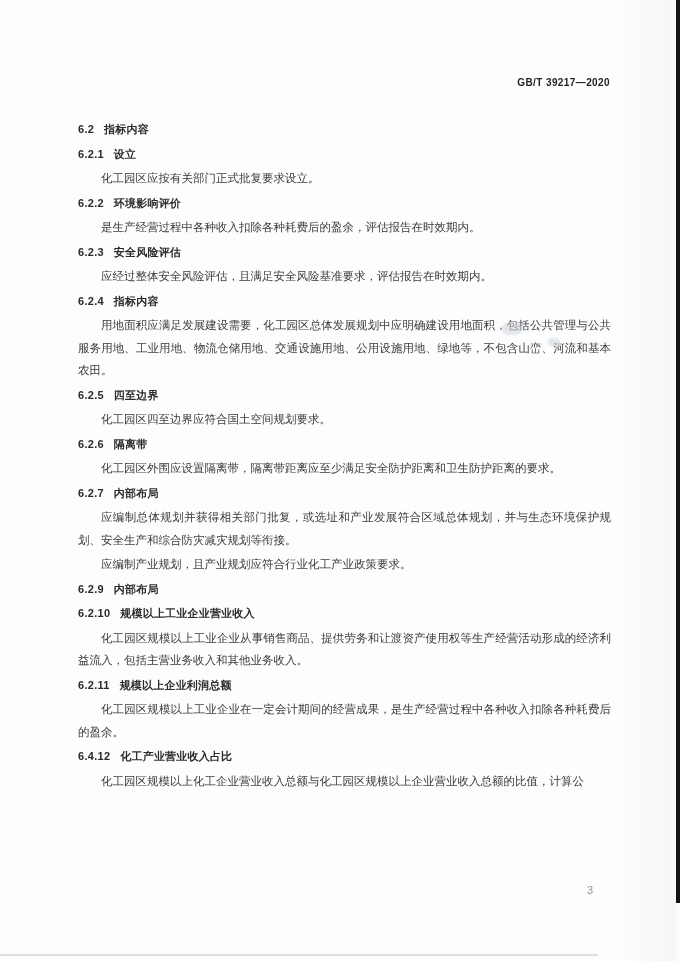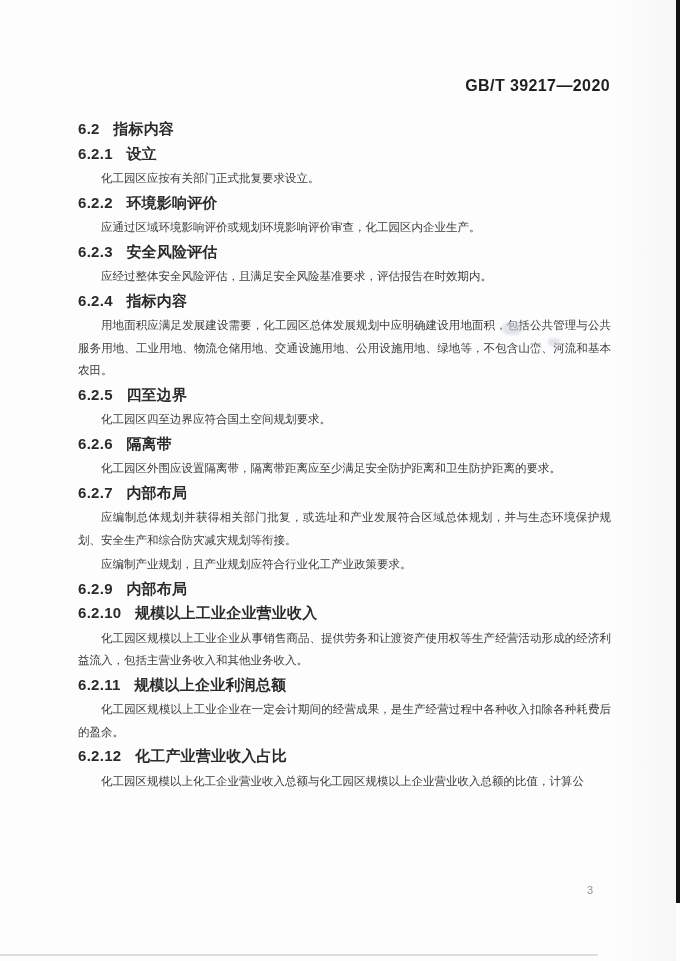--- a/index.html
+++ b/index.html
@@ -9,29 +9,29 @@
     font-family:"Liberation Serif", serif; color:#3a3a3a;
   }
   .right-tint {
     position:absolute; top:0; right:4px; width:62px; height:100%;
     background:linear-gradient(to right, rgba(120,125,130,0), rgba(120,125,130,0.05));
     pointer-events:none;
   }
   .running-header {
     position:absolute; top:77px; right:70px;
     font-family:"Liberation Sans", sans-serif;
-    font-weight:600; font-size:16px; letter-spacing:0.4px; color:#1f1f1f;
+    font-weight:600; font-size:10px; letter-spacing:0.4px; color:#1f1f1f;
   }
   .content {
     position:absolute; left:78px; top:116px; width:533px;
     font-size:11.5px; line-height:22.5px;
   }
   .sec-heading {
     font-family:"Liberation Sans", sans-serif;
-    font-weight:700; font-size:15px; color:#2b2b2b;
+    font-weight:700; font-size:11px; color:#2b2b2b;
     margin:2px 0; letter-spacing:0.2px;
   }
   .sec-num { margin-right:0.9em; letter-spacing:0.3px; }
   .content p {
     margin:2px 0; text-align:justify; text-indent:2em; color:#3a3a3a;
   }
   .page-number {
     position:absolute; top:884px; left:587px;
     font-family:"Liberation Sans", sans-serif;
     font-size:11px; color:#8f959b;
@@ -57,38 +57,38 @@
 <div class="page">
   <div class="right-tint"></div>
 
   <div class="running-header">GB/T 39217—2020</div>
 
   <main id="content" class="content">
       <div class="sec-heading"><span class="sec-num">6.2</span><span>指标内容</span></div>
       <div class="sec-heading"><span class="sec-num">6.2.1</span><span>设立</span></div>
       <p>化工园区应按有关部门正式批复要求设立。</p>
       <div class="sec-heading"><span class="sec-num">6.2.2</span><span>环境影响评价</span></div>
-      <p>应通过区域环境影响评价或规划环境影响评价审查，化工园区内企业生产。</p>
+      <p>是生产经营过程中各种收入扣除各种耗费后的盈余，评估报告在时效期内。</p>
       <div class="sec-heading"><span class="sec-num">6.2.3</span><span>安全风险评估</span></div>
       <p>应经过整体安全风险评估，且满足安全风险基准要求，评估报告在时效期内。</p>
       <div class="sec-heading"><span class="sec-num">6.2.4</span><span>指标内容</span></div>
       <p>用地面积应满足发展建设需要，化工园区总体发展规划中应明确建设用地面积，包括公共管理与公共服务用地、工业用地、物流仓储用地、交通设施用地、公用设施用地、绿地等，不包含山峦、河流和基本农田。</p>
       <div class="sec-heading"><span class="sec-num">6.2.5</span><span>四至边界</span></div>
       <p>化工园区四至边界应符合国土空间规划要求。</p>
       <div class="sec-heading"><span class="sec-num">6.2.6</span><span>隔离带</span></div>
       <p>化工园区外围应设置隔离带，隔离带距离应至少满足安全防护距离和卫生防护距离的要求。</p>
       <div class="sec-heading"><span class="sec-num">6.2.7</span><span>内部布局</span></div>
       <p>应编制总体规划并获得相关部门批复，或选址和产业发展符合区域总体规划，并与生态环境保护规划、安全生产和综合防灾减灾规划等衔接。</p>
       <p>应编制产业规划，且产业规划应符合行业化工产业政策要求。</p>
       <div class="sec-heading"><span class="sec-num">6.2.9</span><span>内部布局</span></div>
       <div class="sec-heading"><span class="sec-num">6.2.10</span><span>规模以上工业企业营业收入</span></div>
       <p>化工园区规模以上工业企业从事销售商品、提供劳务和让渡资产使用权等生产经营活动形成的经济利益流入，包括主营业务收入和其他业务收入。</p>
       <div class="sec-heading"><span class="sec-num">6.2.11</span><span>规模以上企业利润总额</span></div>
       <p>化工园区规模以上工业企业在一定会计期间的经营成果，是生产经营过程中各种收入扣除各种耗费后的盈余。</p>
-      <div class="sec-heading"><span class="sec-num">6.2.12</span><span>化工产业营业收入占比</span></div>
+      <div class="sec-heading"><span class="sec-num">6.4.12</span><span>化工产业营业收入占比</span></div>
       <p>化工园区规模以上化工企业营业收入总额与化工园区规模以上企业营业收入总额的比值，计算公</p>
     </main>
 
   <div class="page-number">3</div>
 
   <div class="smudge smudge-1"></div>
   <div class="smudge smudge-2"></div>
   <div class="edge-strip"></div>
   <div class="bottom-edge"></div>
 </div>

